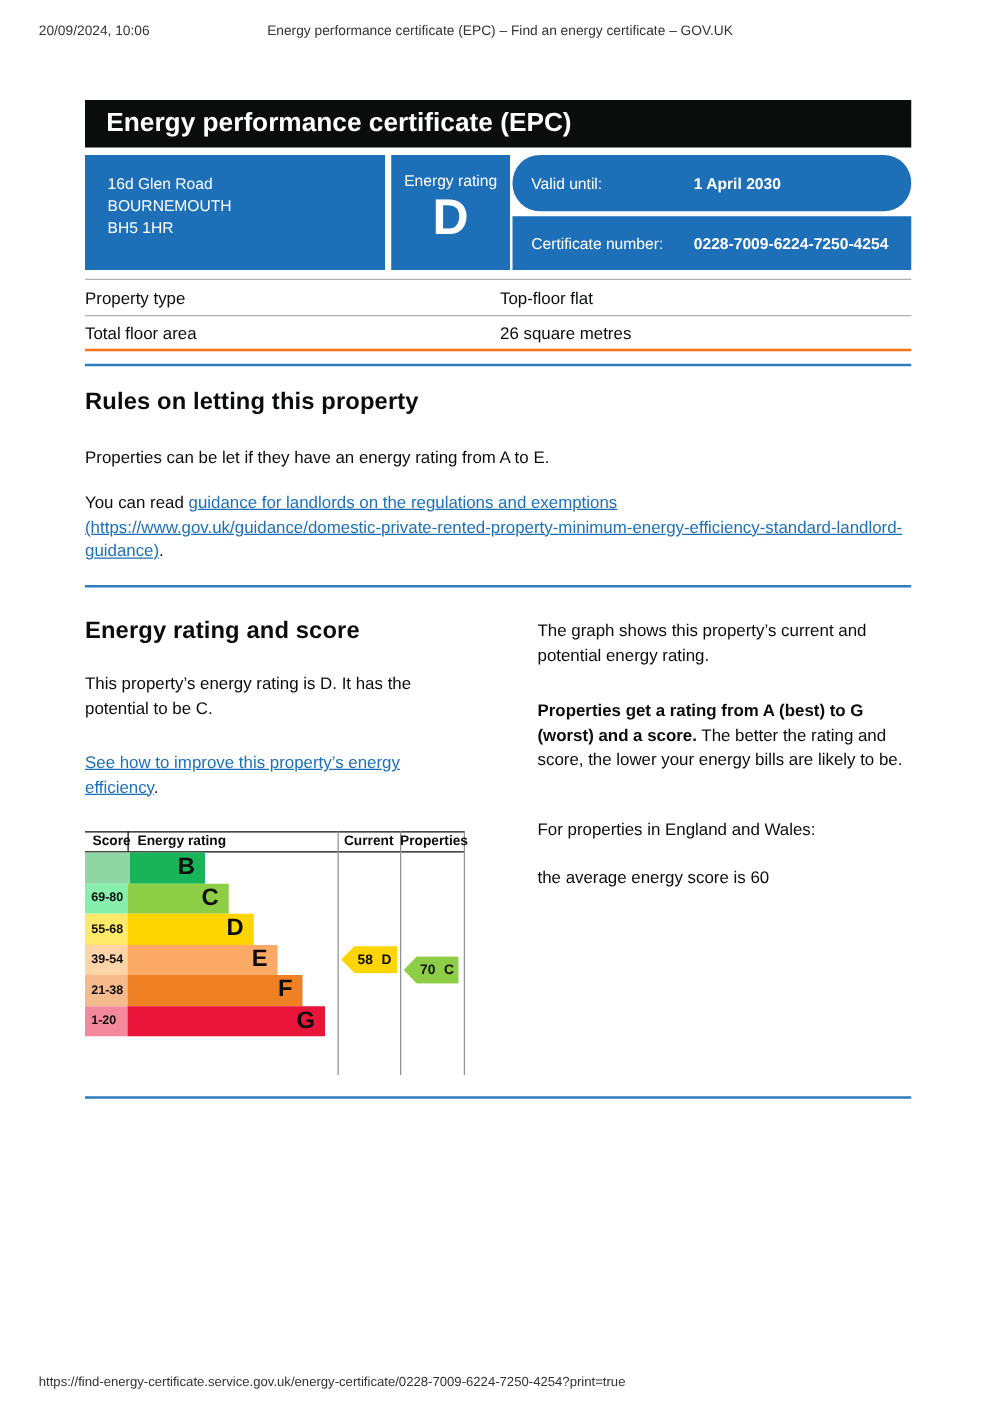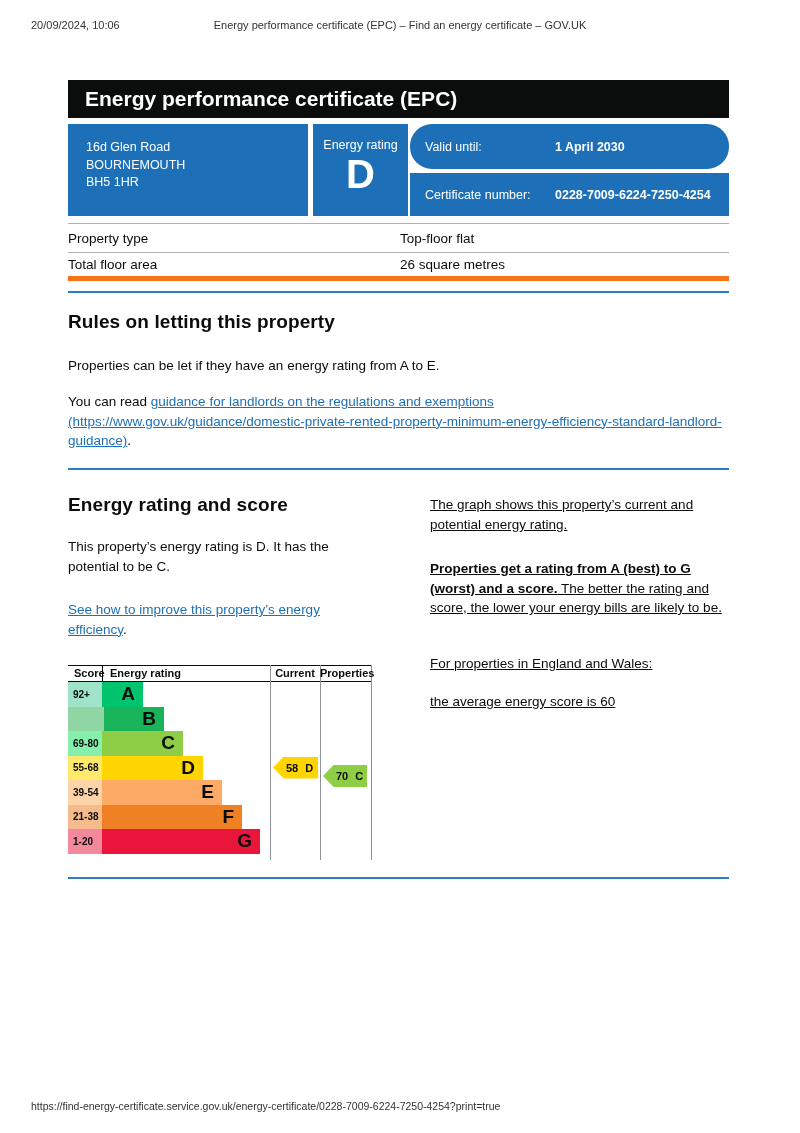--- a/index.html
+++ b/index.html
@@ -26,38 +26,38 @@
   .rating-box .big { font-size: 40px; font-weight: bold; line-height: 42px; margin-top: 1px; }
   .kv-cell { position: absolute; left: 410px; width: 319px; font-size: 12.5px; }
   .kv-top { top: 124px; height: 45px; border-radius: 22px; }
   .kv-bottom { top: 173px; height: 43px; }
   .kv-cell .k { position: absolute; left: 15px; top: 50%; transform: translateY(-50%); }
   .kv-cell .v { position: absolute; left: 145px; top: 50%; transform: translateY(-50%); font-weight: bold; }
 
   
   .prop-table { position: absolute; left: 68px; top: 223px; width: 661px; font-size: 13.5px; }
   .prop-row { display: flex; border-top: 1px solid #aeb2b5; height: 29px; align-items: center; }
-  .prop-row:last-child { border-bottom: 5px solid #f97316; }
+  .prop-row:last-child { border-bottom: 2px solid #f97316; }
   .prop-row .pl { width: 332px; }
 
   .rule { position: absolute; left: 68px; width: 661px; height: 0; border-top: 2px solid #2e7dbc; }
   .rule-1 { top: 291px; } .rule-2 { top: 468px; } .rule-3 { top: 877px; }
 
   h2 { font-size: 19px; font-weight: bold; letter-spacing: 0.1px; }
   .h-rules { position: absolute; left: 68px; top: 311px; }
   .h-rating { position: absolute; left: 68px; top: 494px; }
 
   .body-text { font-size: 13.5px; line-height: 19.5px; }
   .p-let { position: absolute; left: 68px; top: 356px; width: 661px; }
   .p-read { position: absolute; left: 68px; top: 392px; width: 661px; }
   a.lnk { color: #1d70b8; text-decoration: underline; cursor: pointer; }
 
   .col-left-para { position: absolute; left: 68px; top: 537px; width: 300px; }
   .col-left-link { position: absolute; left: 68px; top: 600px; width: 300px; }
-  .col-right { left: 430px; width: 292px; text-decoration: underline; }
+  .col-right { left: 430px; width: 292px; }
   .p-graph { position: absolute; top: 495px; }
   .p-props { position: absolute; top: 559px; }
   .p-eng { position: absolute; top: 654px; }
   .p-avg { position: absolute; top: 693px; line-height: 17.5px; }
 
   
   .epc-chart { position: absolute; left: 68px; top: 665px; width: 304px; height: 195px; }
   .ch-line-h { position: absolute; left: 0; width: 304px; height: 1px; background: #0b0c0c; }
   .ch-line-v { position: absolute; width: 1px; background: #8f9295; top: 0; height: 195px; }
   .ch-head { position: absolute; top: 2px; font-size: 11px; font-weight: bold; }
@@ -144,24 +144,20 @@
     <div class="ch-line-v" style="left:252px;"></div>
     <div class="ch-line-v" style="left:303px;"></div>
 
     <div class="ch-head" style="left:6px;">Score</div>
     <div class="ch-head" style="left:42px;">Energy rating</div>
     <div class="ch-head" style="left:202px; width:50px; text-align:center;">Current</div>
     <div class="ch-head" style="left:252px; width:51px; text-align:center;">Properties</div>
 
     <div class="bands">
         <div class="band-row">
-          <div class="score-cell" style="background: rgb(159, 228, 200);">92+</div>
-          <div class="band-bar" style="background: rgb(0, 195, 110); width: 41px;">A</div>
-        </div>
-        <div class="band-row">
           <div class="score-cell" style="background: rgb(143, 214, 164); padding-left: 36px;">81-91</div>
           <div class="band-bar" style="background: rgb(25, 180, 89); width: 60px;">B</div>
         </div>
         <div class="band-row">
           <div class="score-cell" style="background: #86efac;">69-80</div>
           <div class="band-bar" style="background: rgb(141, 206, 70); width: 81px;">C</div>
         </div>
         <div class="band-row">
           <div class="score-cell" style="background: rgb(255, 233, 107);">55-68</div>
           <div class="band-bar" style="background: rgb(255, 213, 0); width: 101px;">D</div>

